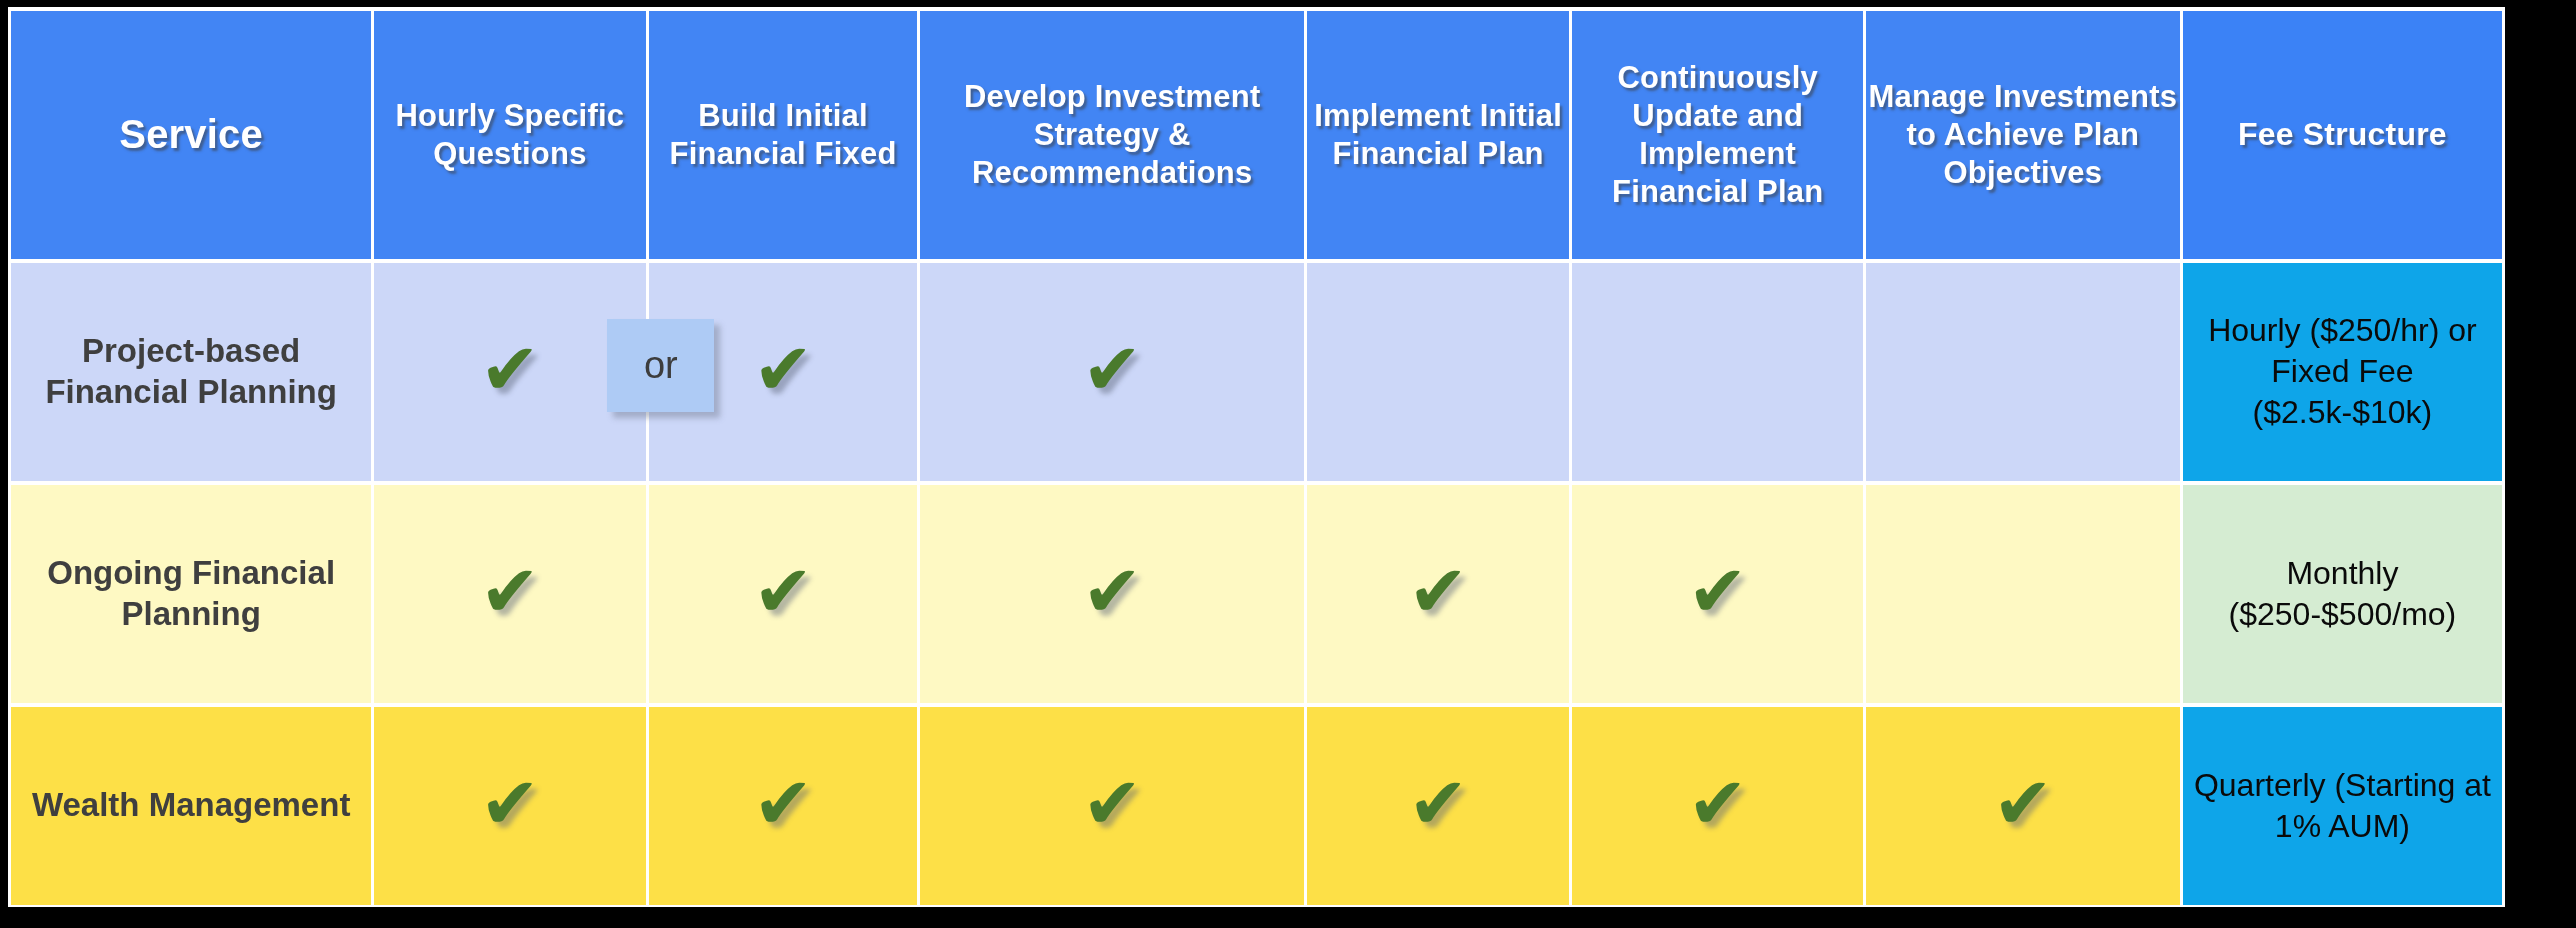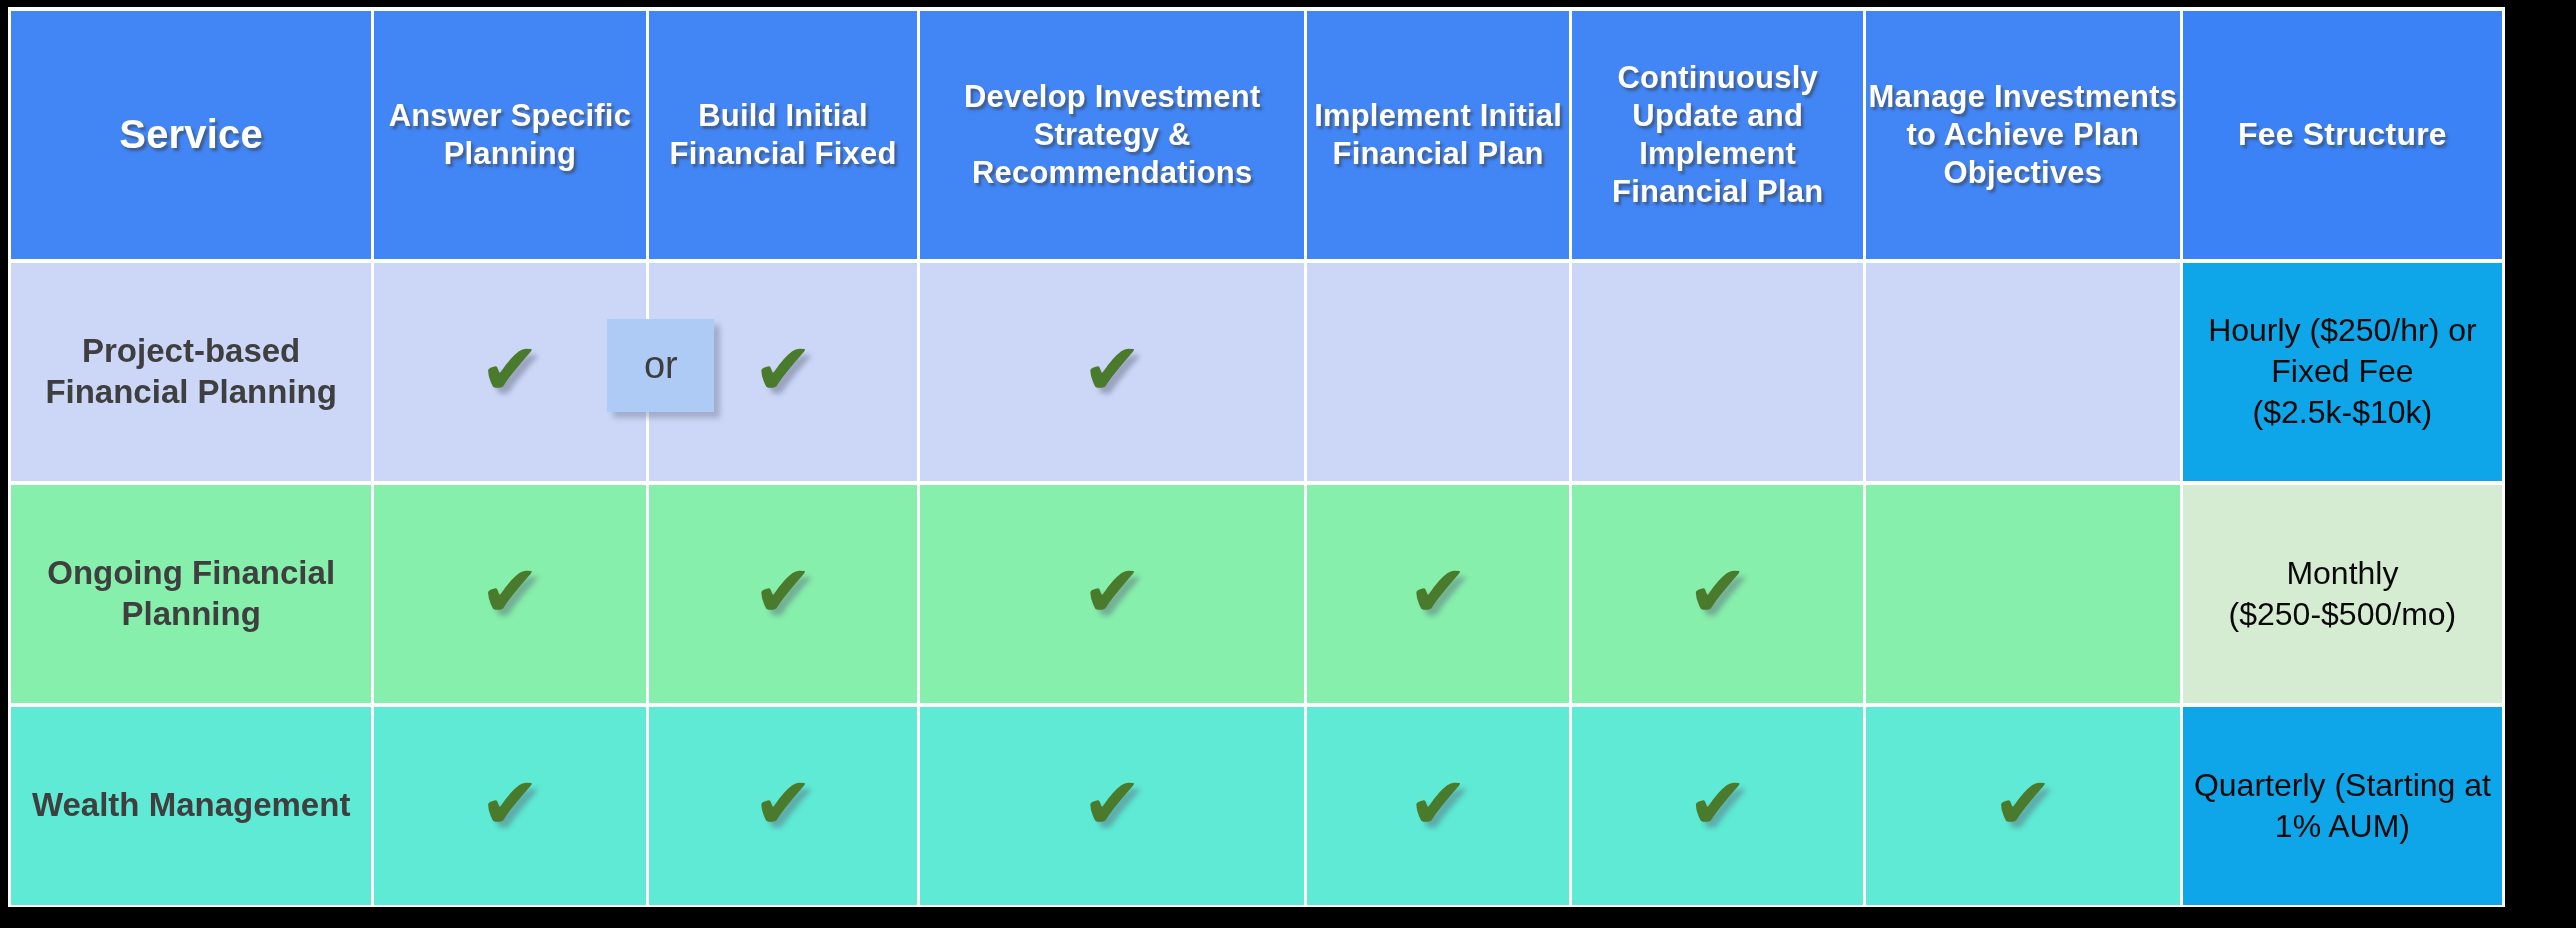--- a/index.html
+++ b/index.html
@@ -80,22 +80,22 @@
     font-family: "Liberation Sans Narrow", "Liberation Sans", sans-serif;
     font-weight: bold;
     font-size: 33px;
     line-height: 1.24;
     margin-left: 46px;
   }
 
   .cell { position: relative; }
 
   .r-a .cell, .r-a .rowlabel { background: #ccd7f8; }
-  .r-b .cell, .r-b .rowlabel { background: #86efac; }
-  .r-c .cell, .r-c .rowlabel { background: #5eead4; }
+  .r-b .cell, .r-b .rowlabel { background: #fef9c3; }
+  .r-c .cell, .r-c .rowlabel { background: #fde047; }
 
   tr.r-a td { height: 218px; }
   tr.r-b td { height: 218px; }
   tr.r-c td { height: 198px; }
 
   
   .fee {
     color: #0a0a0a;
     font-family: "Liberation Sans", sans-serif;
     font-weight: normal;
@@ -149,21 +149,21 @@
           <col style="width: 10.8738%;">
           <col style="width: 15.534%;">
           <col style="width: 10.6149%;">
           <col style="width: 11.7799%;">
           <col style="width: 12.6861%;">
           <col style="width: 12.945%;">
         </colgroup>
       <thead>
         <tr id="hdr-row">
             <th class="hdr service-hdr">Service</th>
-            <th class="hdr">Answer Specific Planning</th>
+            <th class="hdr">Hourly Specific Questions</th>
             <th class="hdr">Build Initial Financial Fixed</th>
             <th class="hdr">Develop Investment Strategy &amp; Recommendations</th>
             <th class="hdr">Implement Initial Financial Plan</th>
             <th class="hdr">Continuously Update and Implement Financial Plan</th>
             <th class="hdr">Manage Investments to Achieve Plan Objectives</th>
             <th class="hdr fee-hdr">Fee Structure</th>
           </tr>
       </thead>
       <tbody id="cmp-body">
           <tr class="r-a">

